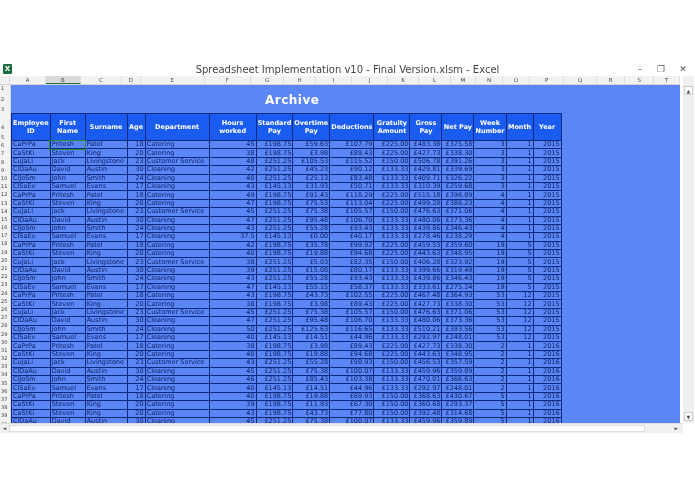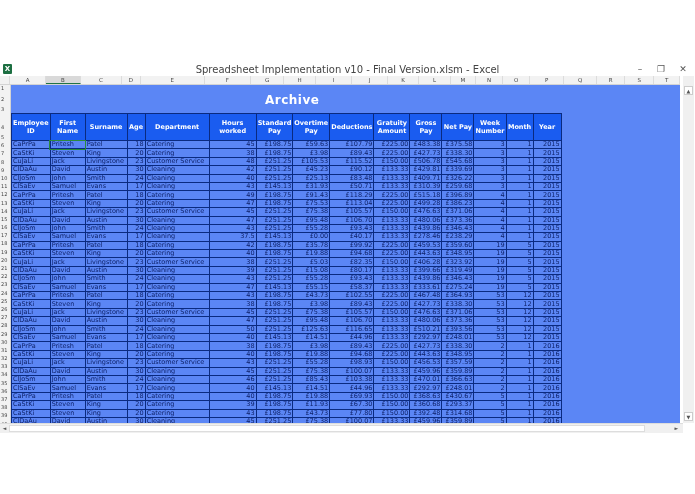--- a/index.html
+++ b/index.html
@@ -182,21 +182,21 @@
           <td>Jack</td>
           <td>Livingstone</td>
           <td class="num">23</td>
           <td>Customer Service</td>
           <td class="num">48</td>
           <td class="num">£251.25</td>
           <td class="num">£105.53</td>
           <td class="num">£115.52</td>
           <td class="num">£150.00</td>
           <td class="num">£506.78</td>
-          <td class="num">£545.68</td>
+          <td class="num">£391.26</td>
           <td class="num">3</td>
           <td class="num">1</td>
           <td class="num">2015</td>
         </tr>
         <tr>
           <td>ClDaAu</td>
           <td>David</td>
           <td>Austin</td>
           <td class="num">30</td>
           <td>Cleaning</td>

